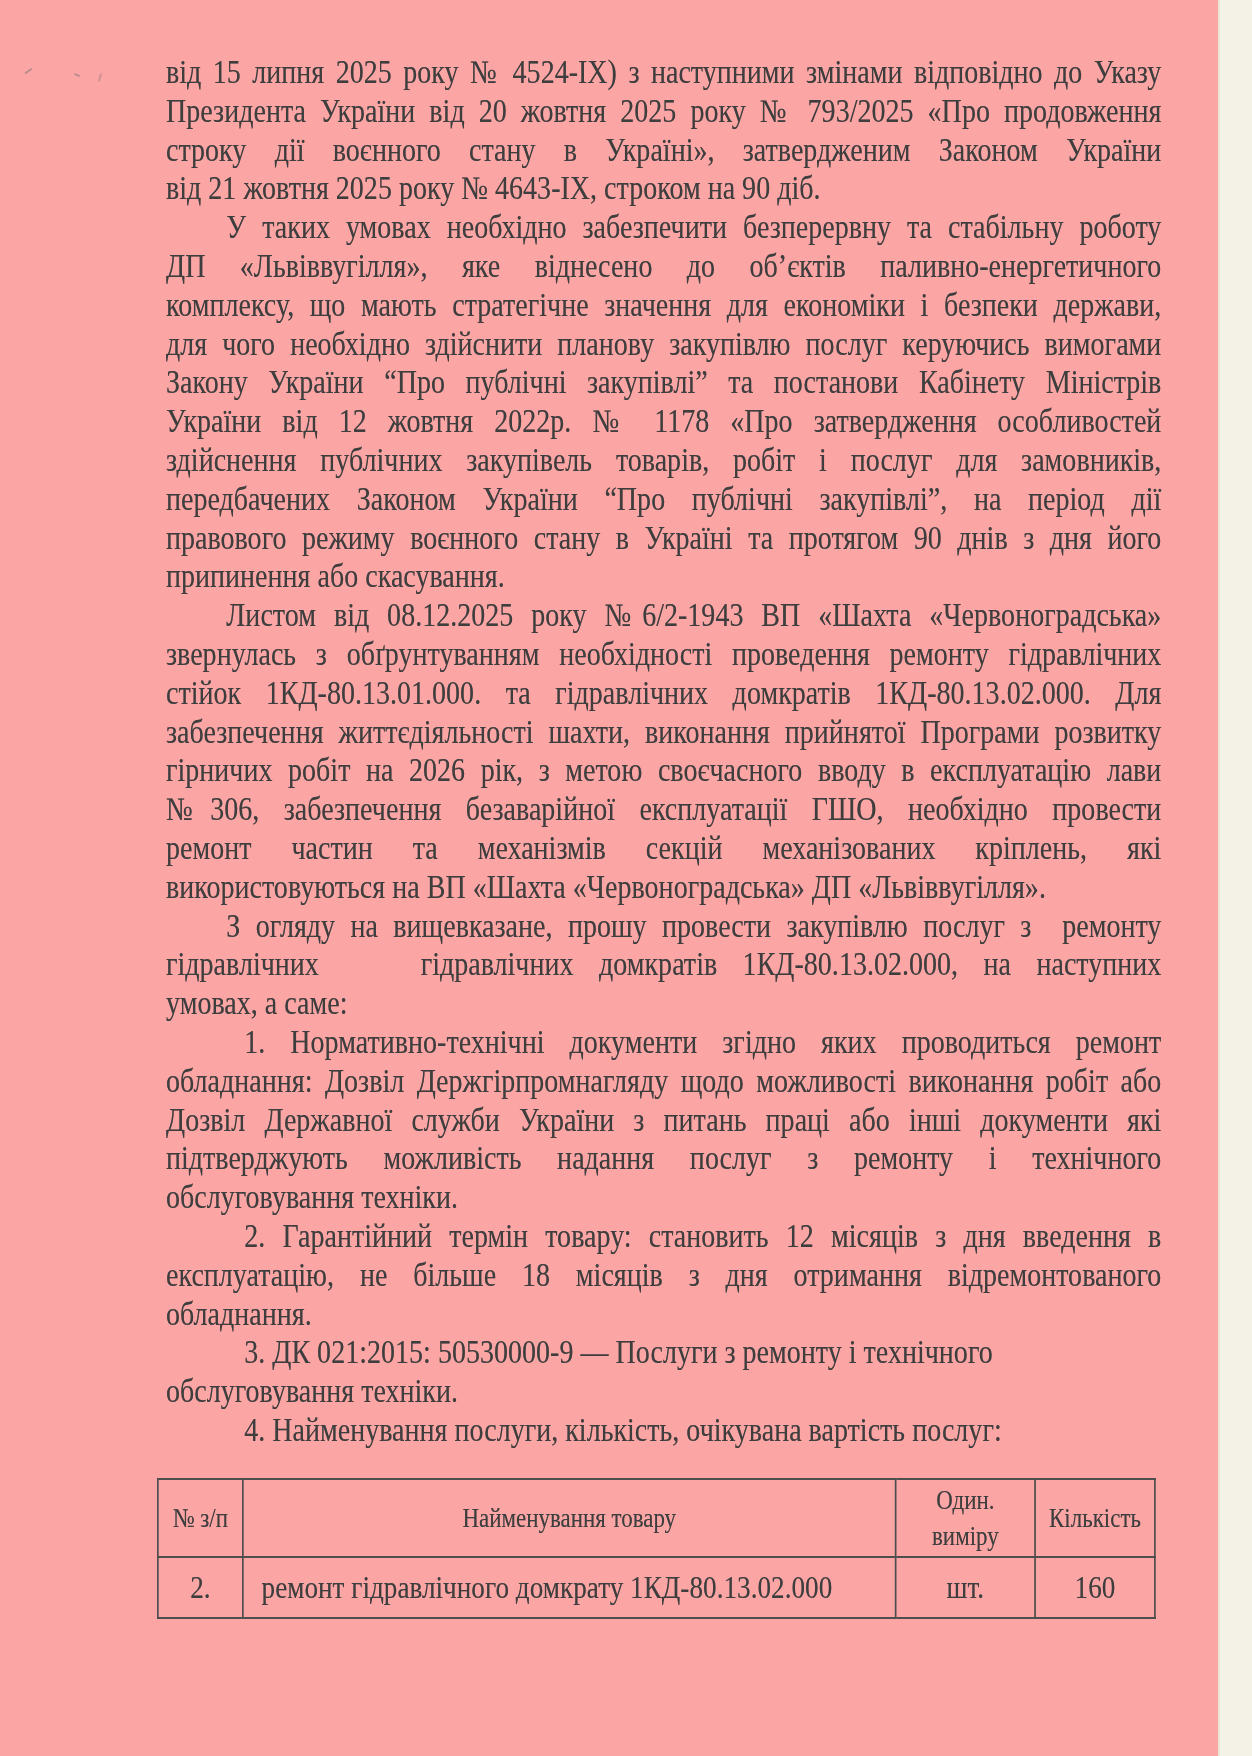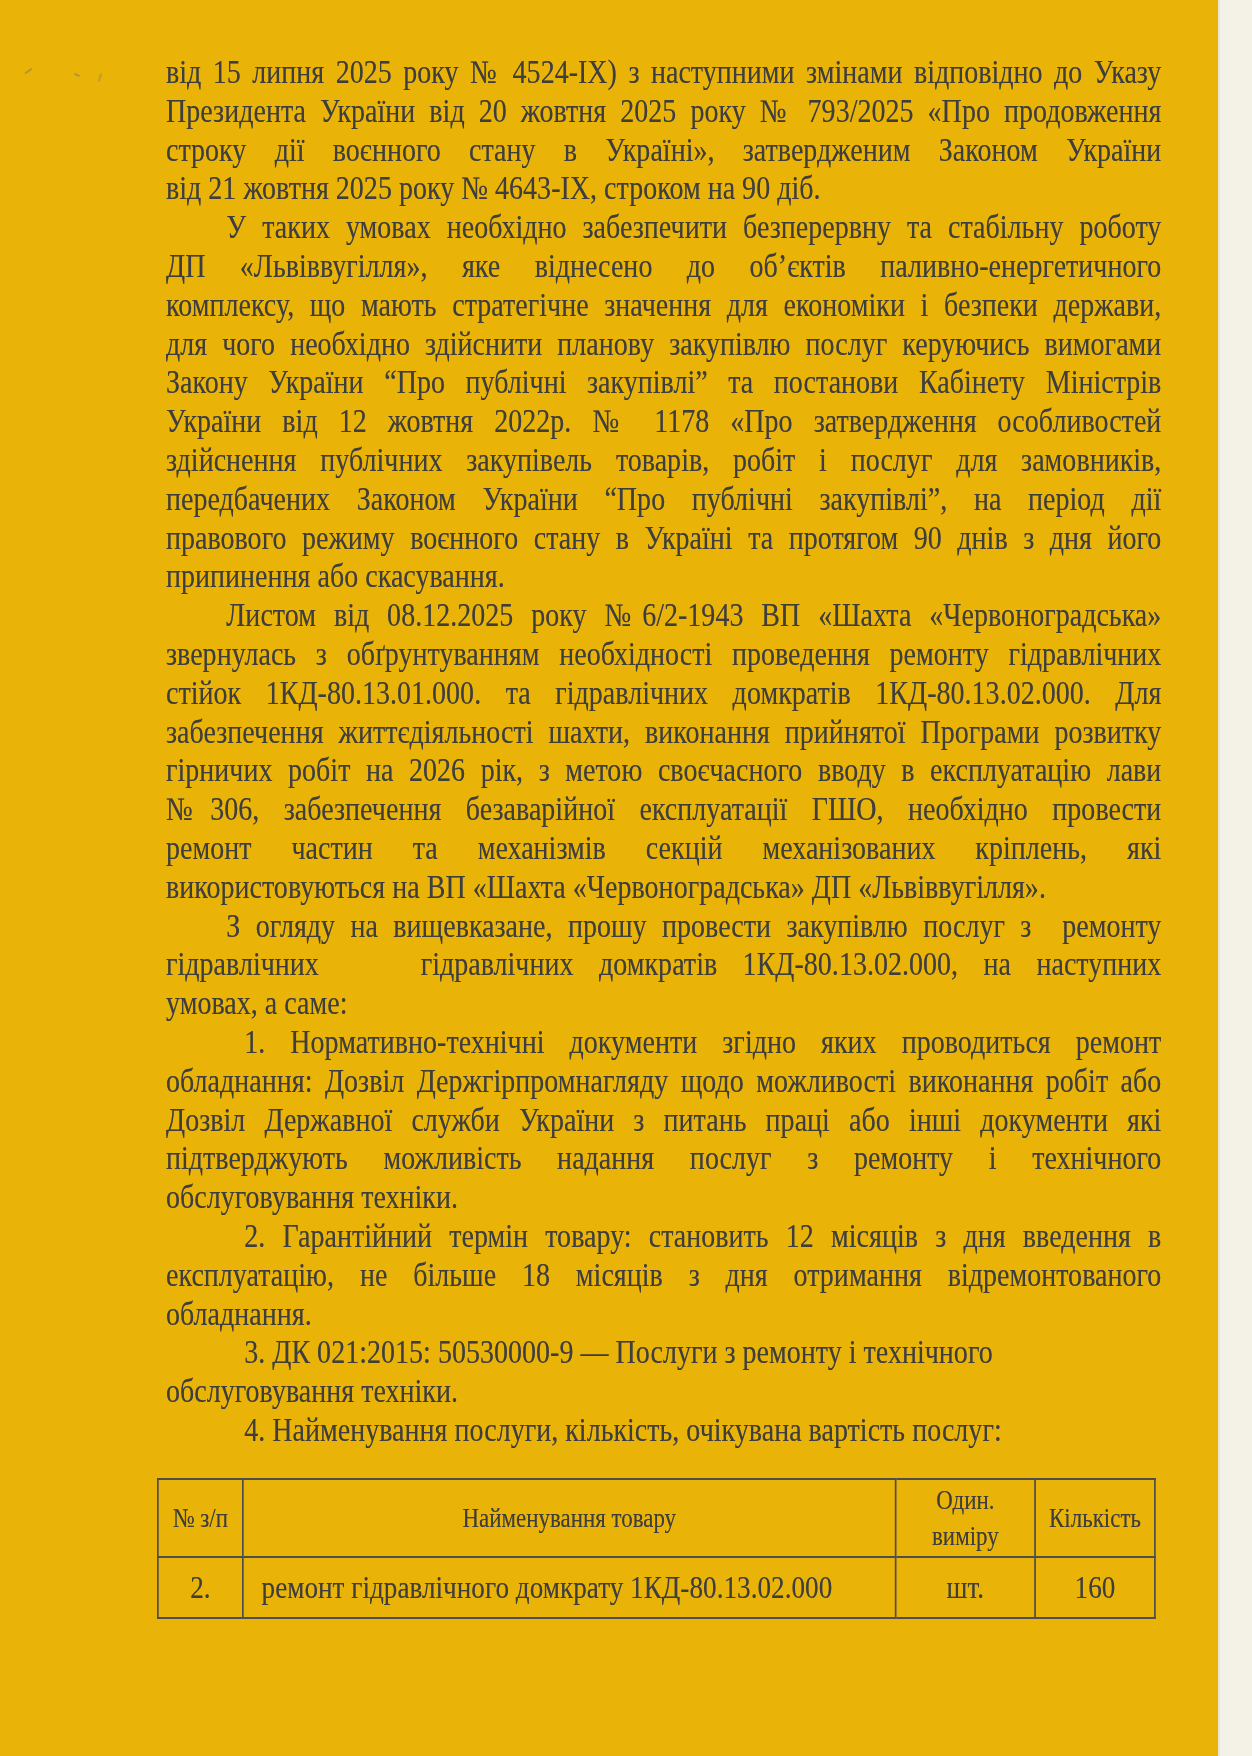--- a/index.html
+++ b/index.html
@@ -3,21 +3,21 @@
 <meta charset="utf-8">
 <style>
   html,body{margin:0;padding:0;}
   body{
     width:1252px;height:1756px;
     background:#fdfdfc;
     font-family:"Liberation Serif","DejaVu Serif",serif;
   }
   .page{
     position:relative;width:1252px;height:1756px;
-    background:#eab308;overflow:hidden;
+    background:#fca5a5;overflow:hidden;
   }
   
   .edge-band{
     position:absolute;left:1218px;top:0;width:34px;height:1756px;
     background:#f4f1e7;border-left:2px solid #e9e5d7;
   }
   
   .smudge{position:absolute;background:rgba(110,110,110,.45);border-radius:2px;}
   .smudge.s1{left:24px;top:70px;width:9px;height:2px;transform:rotate(-35deg);}
   .smudge.s2{left:74px;top:74px;width:6px;height:2px;transform:rotate(25deg);}

